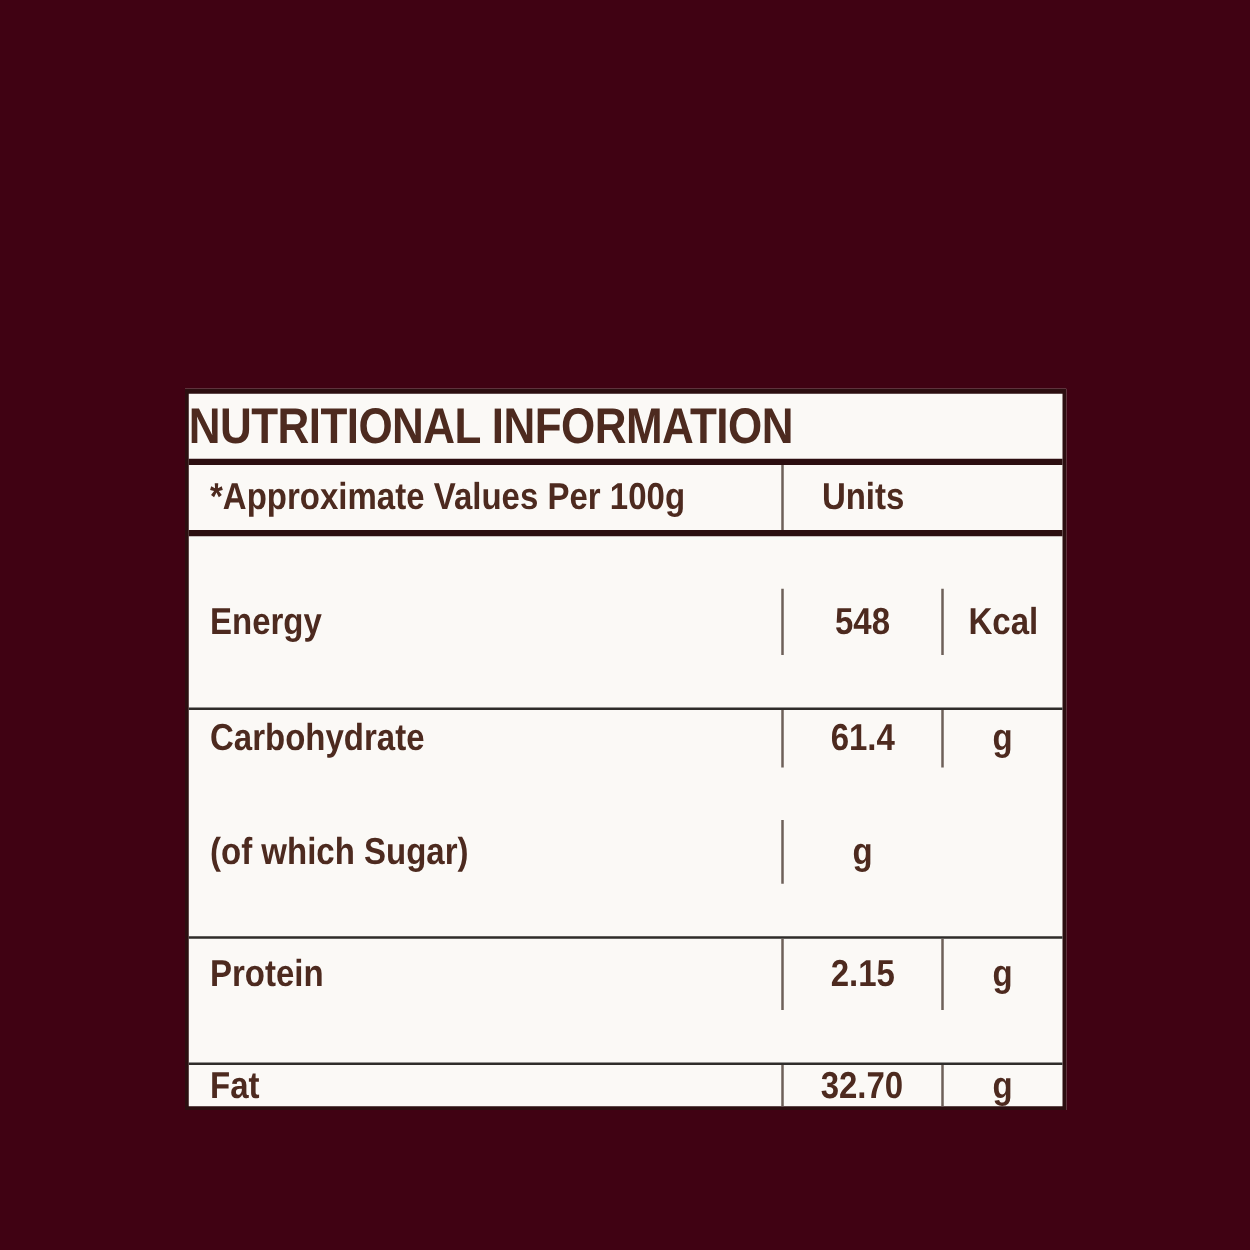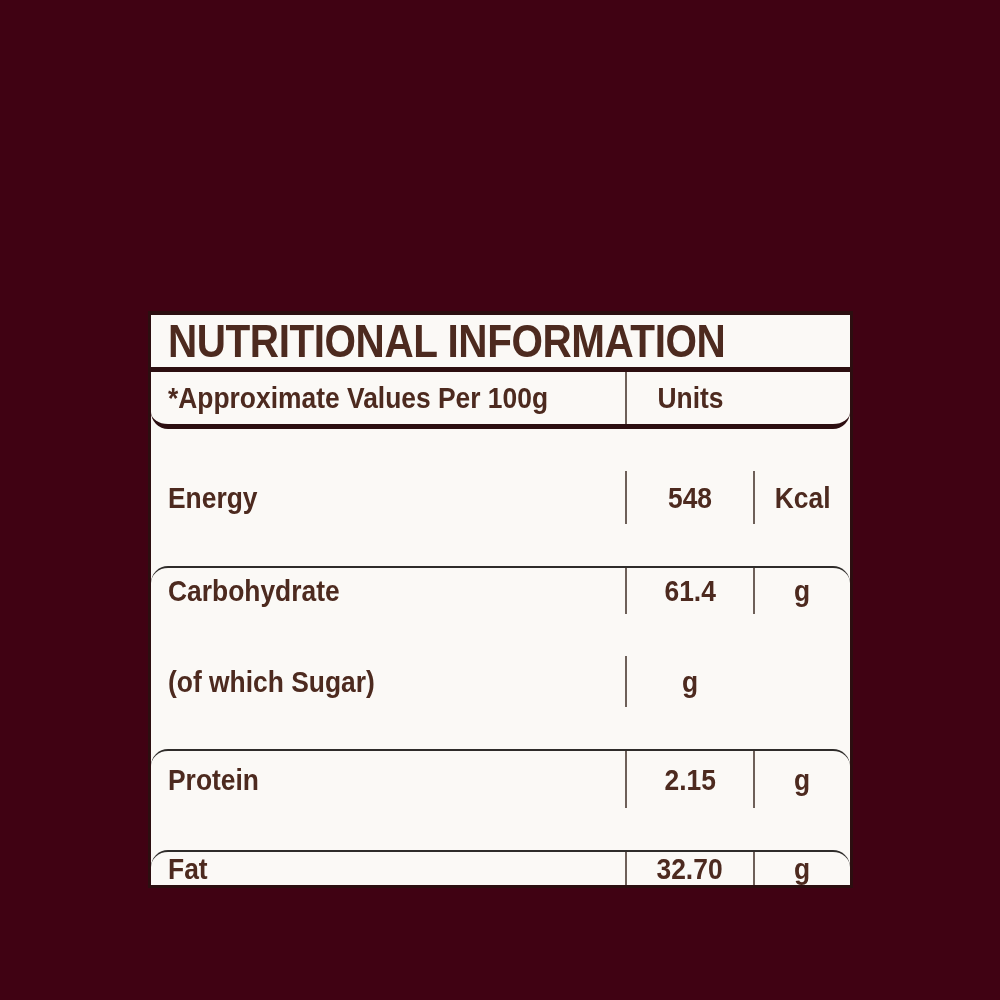--- a/index.html
+++ b/index.html
@@ -17,36 +17,34 @@
     background:#fbf9f6;
     border:3px solid #2c0e10;
     border-top-width:4px;
     box-sizing:border-box;
     color:#4d2a1f;
     font-weight:bold;
   }
   .t-title{
     height:52px;
     display:flex;align-items:center;
-    padding-left:17px;
     border-bottom:5px solid #2c0e10;
-    font-size:46px;
+    font-size:40px;
     letter-spacing:-0.5px;
   }
   .t-header{
     height:57px;
     border-bottom:5px solid #2c0e10;
     font-size:30px;
   }
   .t-row{font-size:30px;margin-top:42px;}
   .t-header,.t-row{
     display:grid;
     grid-template-columns:474px 128px 1fr;
     box-sizing:border-box;
-    border-radius:17px;
   }
   .t-row.sep{border-top:2px solid #2f2c2a;}
   .r0{height:53px}.r1{height:48px}.r2{height:51px}.r3{height:59px}.r4{height:35px}
   .cell{
     display:flex;align-items:center;justify-content:center;
     box-sizing:border-box;
     overflow:hidden;
   }
   .cell.c1{justify-content:flex-start;padding-left:17px;}
   .cell.c2,.cell.c3{border-left:2px solid #6e6059;}

